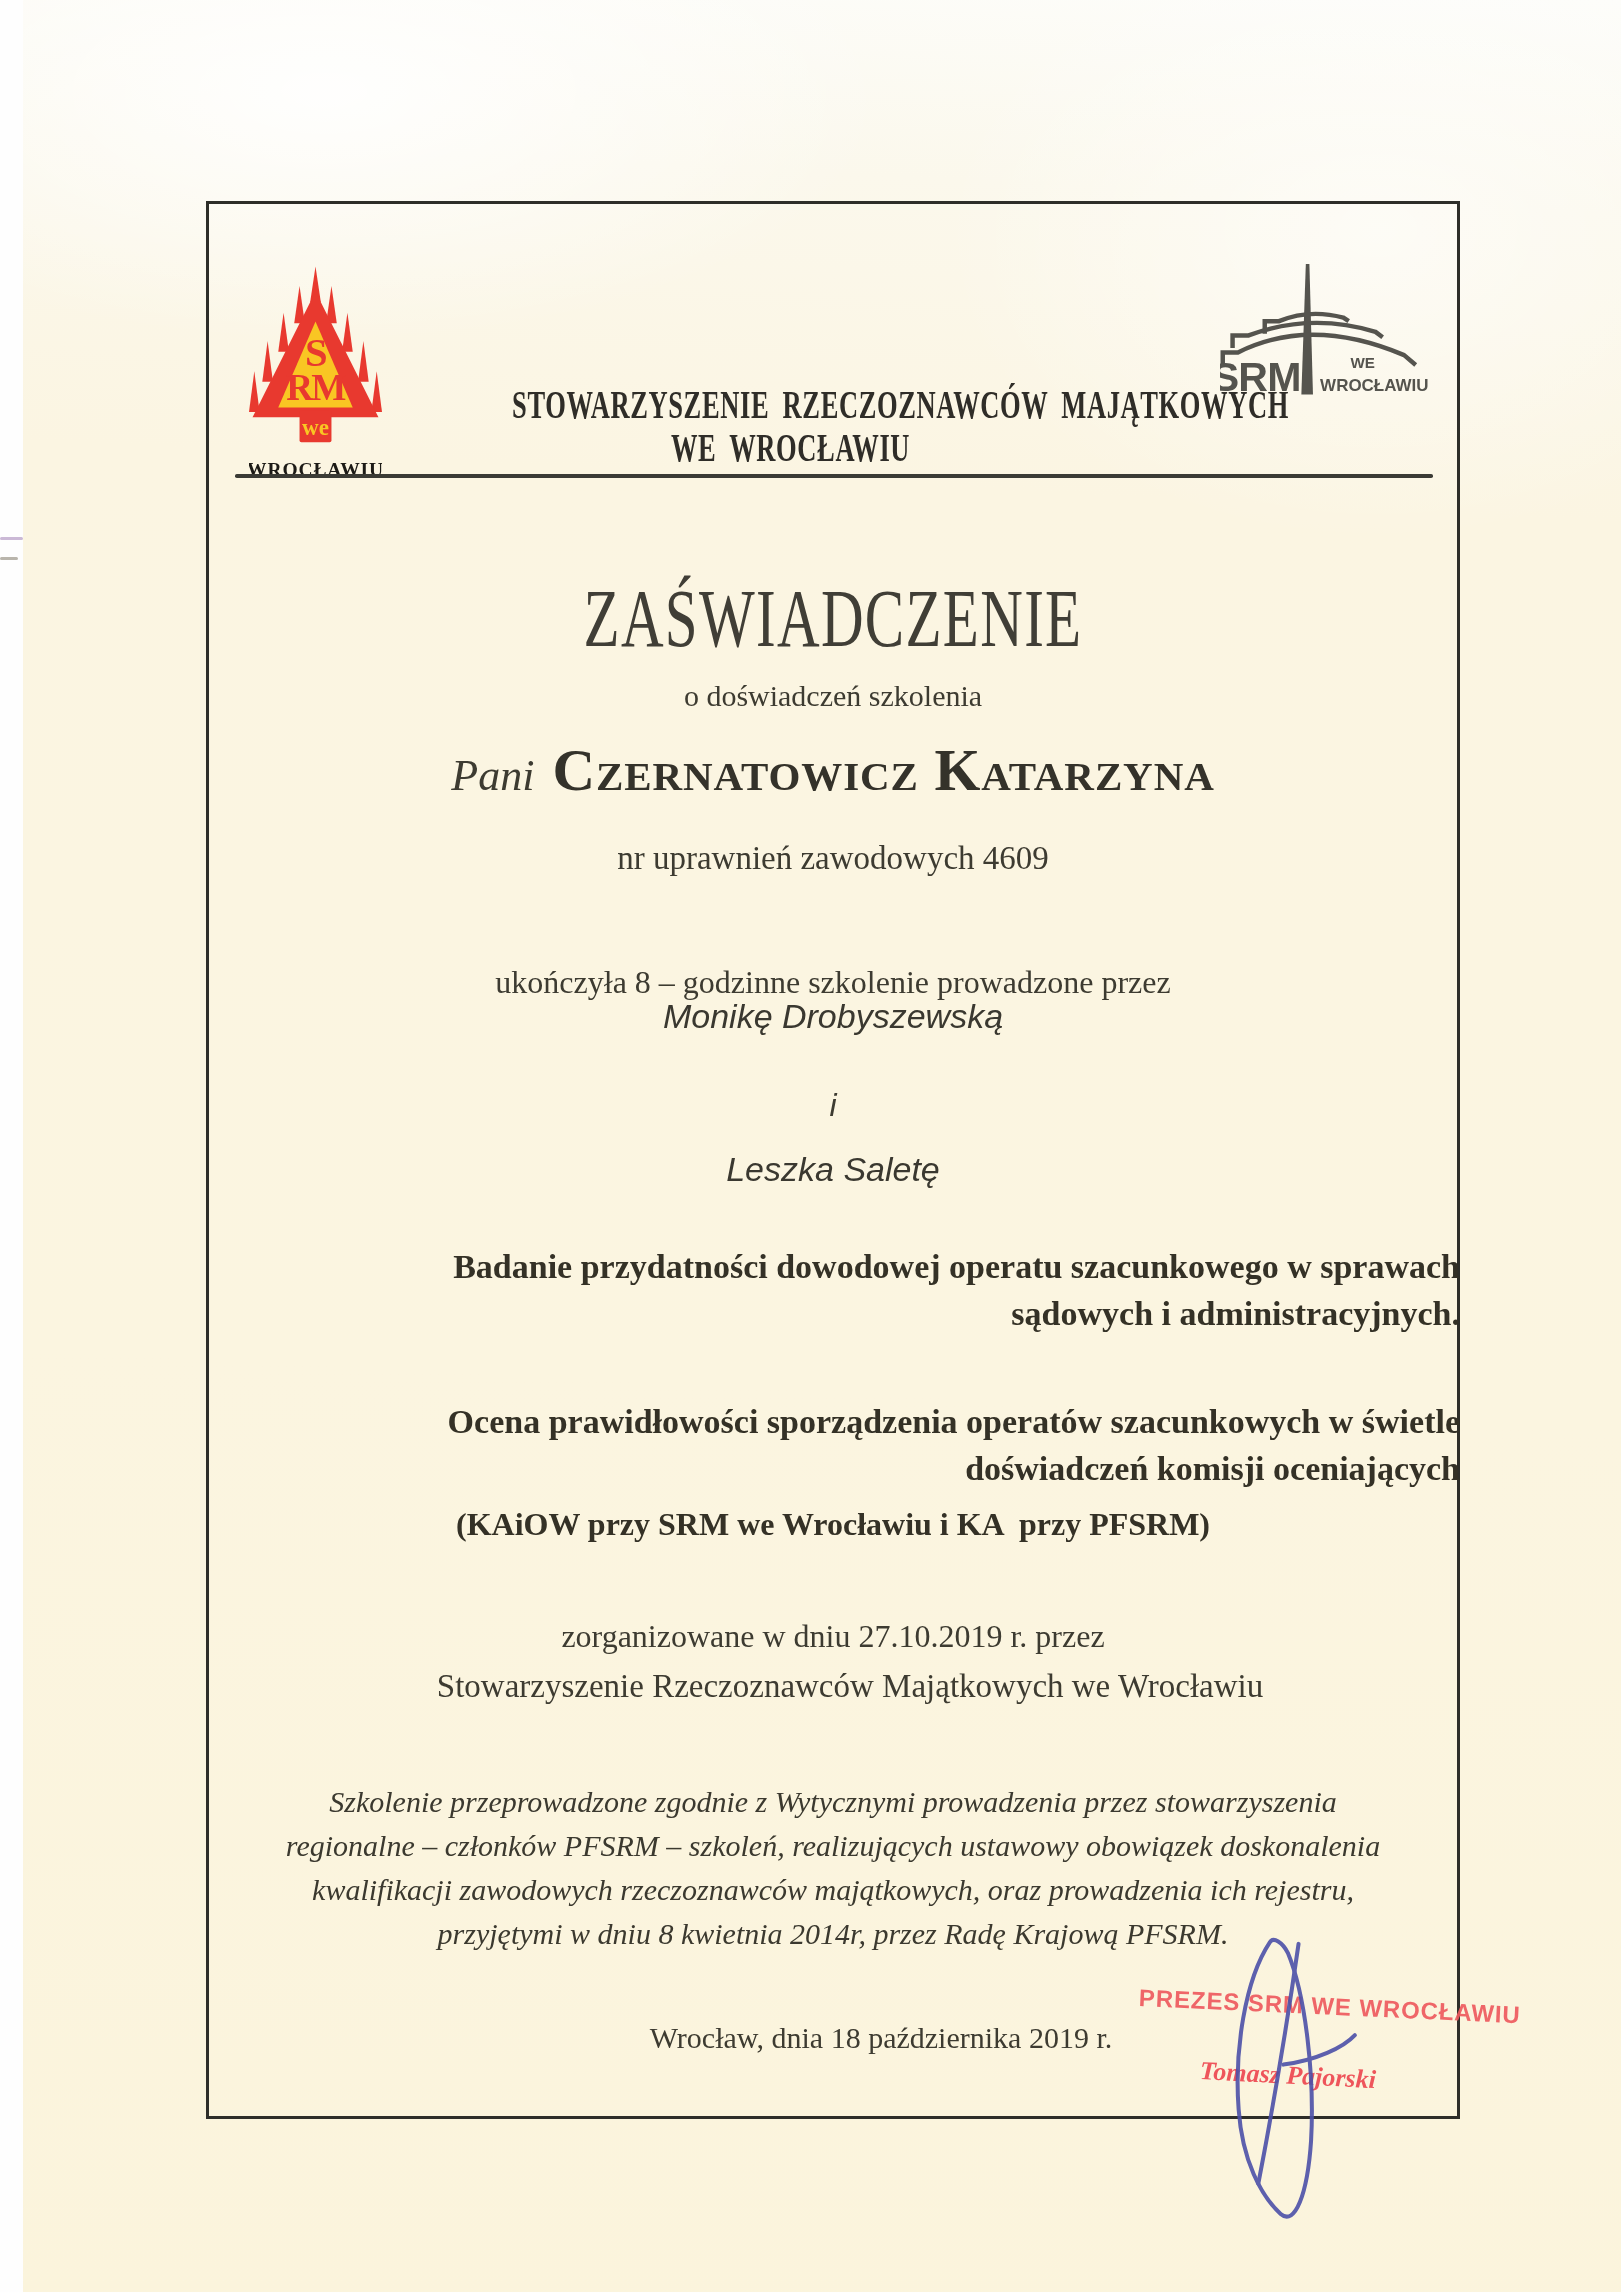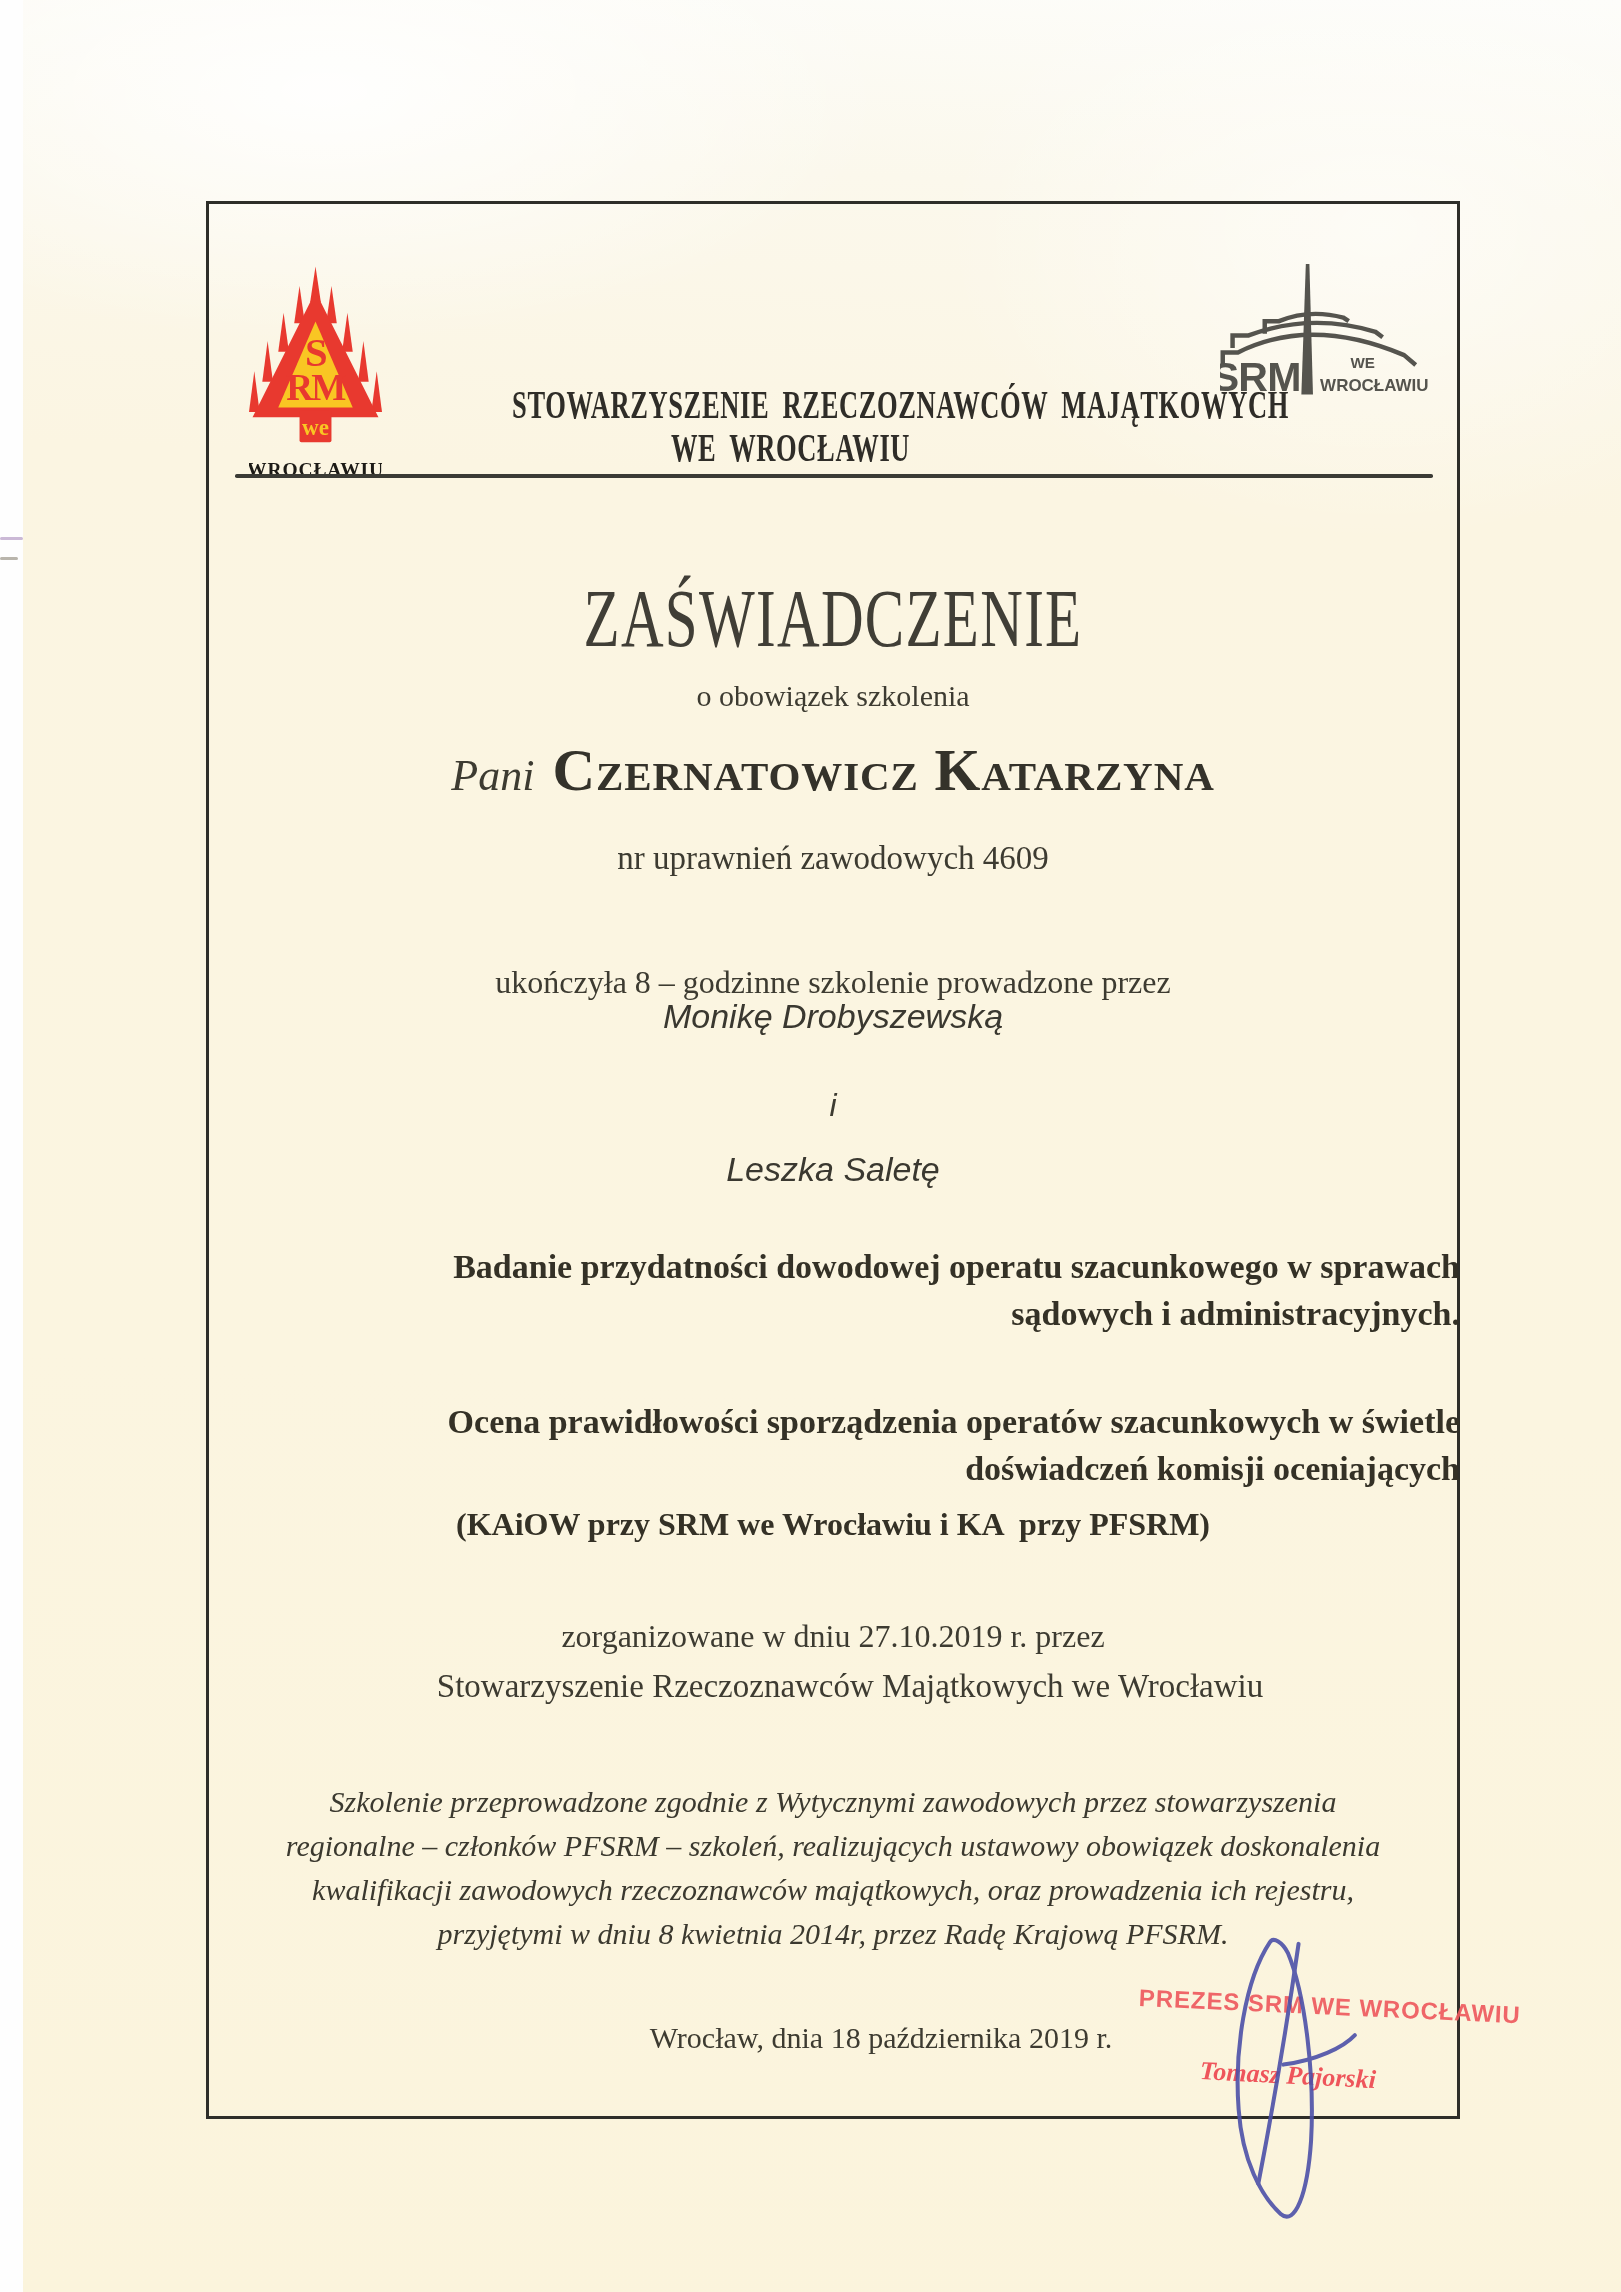--- a/index.html
+++ b/index.html
@@ -111,21 +111,21 @@
   </svg>
 
   <div class="abs header-title">
     <div>STOWARZYSZENIE RZECZOZNAWCÓW MAJĄTKOWYCH</div>
     <div>WE WROCŁAWIU</div>
   </div>
 
   <div class="rule"></div>
 
   <div class="abs ctr title">ZAŚWIADCZENIE</div>
-  <div class="abs ctr subtitle">o obowiązek szkolenia</div>
+  <div class="abs ctr subtitle">o doświadczeń szkolenia</div>
 
   <div class="abs ctr nameline">
     <span class="honorific">Pani</span><span class="recipient">Czernatowicz Katarzyna</span>
   </div>
 
   <div class="abs ctr license">nr uprawnień zawodowych 4609</div>
   <div class="abs ctr completion">ukończyła 8 – godzinne szkolenie prowadzone przez</div>
 
   <div class="abs ctr trainer trainer1">Monikę Drobyszewską</div>
   <div class="abs ctr conj">i</div>
@@ -140,21 +140,21 @@
     <div>Ocena prawidłowości sporządzenia operatów szacunkowych w świetle</div>
     <div>doświadczeń komisji oceniających</div>
   </div>
 
   <div class="abs ctr topicnote">(KAiOW przy SRM we Wrocławiu i KA  przy PFSRM)</div>
 
   <div class="abs ctr organized">zorganizowane w dniu 27.10.2019 r. przez</div>
   <div class="abs ctr organizer">Stowarzyszenie Rzeczoznawców Majątkowych we Wrocławiu</div>
 
   <div class="abs ctr legal">
-    <div>Szkolenie przeprowadzone zgodnie z Wytycznymi zawodowych przez stowarzyszenia</div>
+    <div>Szkolenie przeprowadzone zgodnie z Wytycznymi prowadzenia przez stowarzyszenia</div>
     <div>regionalne – członków PFSRM – szkoleń, realizujących ustawowy obowiązek doskonalenia</div>
     <div>kwalifikacji zawodowych rzeczoznawców majątkowych, oraz prowadzenia ich rejestru,</div>
     <div>przyjętymi w dniu 8 kwietnia 2014r, przez Radę Krajową PFSRM.</div>
   </div>
 
   <div class="abs ctr dateline">Wrocław, dnia 18 października 2019 r.</div>
 
   <div class="abs stamp-title" style="color:#ee5a5f;">PREZES SRM WE WROCŁAWIU</div>
   <div class="abs stamp-signer" style="color:#ee4d55;">Tomasz Pajorski</div>
 

